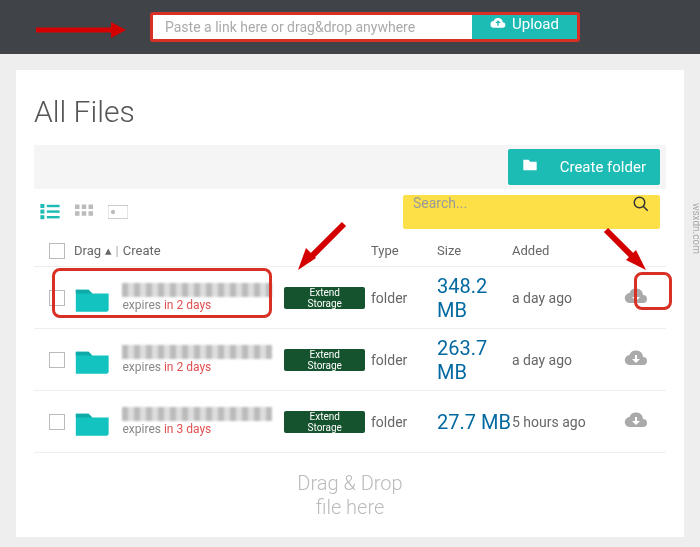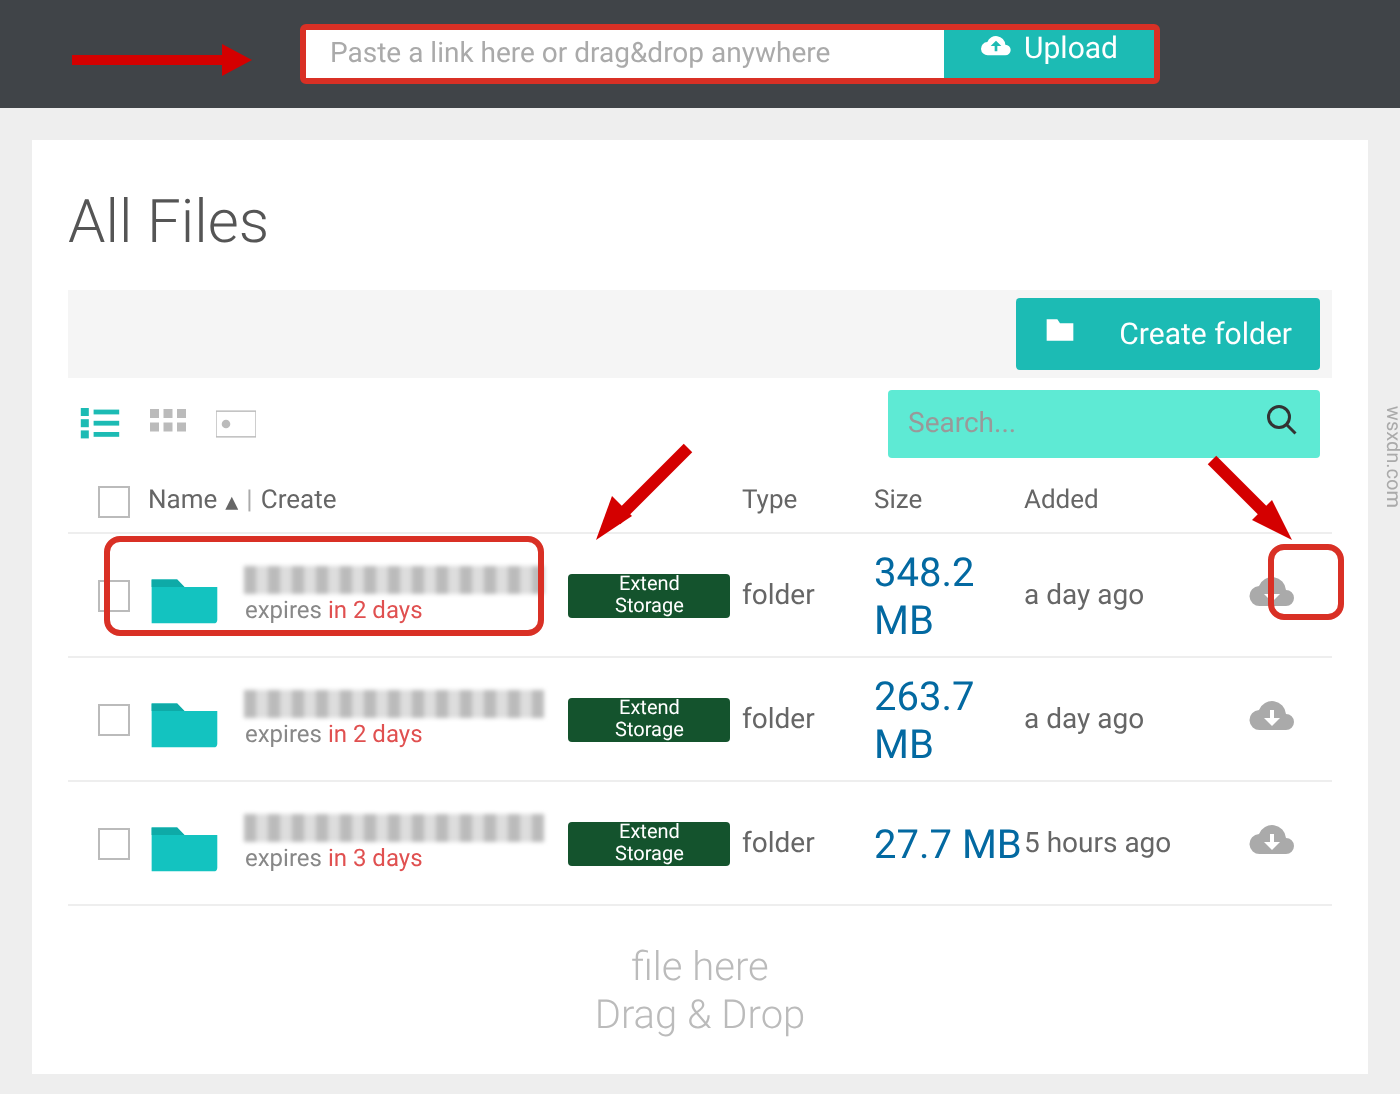--- a/index.html
+++ b/index.html
@@ -12,21 +12,21 @@
 .arrow-red{position:absolute;pointer-events:none}
 .arrow-red svg{overflow:visible}
 .page{background:#fff;margin:16px;padding:18px 18px 0}
 .page-title{font-size:30px;font-weight:300;color:#555;margin:6px 0 16px}
 .toolbar{background:#f5f5f5;height:44px;display:flex;align-items:center;justify-content:flex-end;padding:0 6px}
 .create-btn{background:#1cbbb4;color:#fff;border:0;height:36px;padding:0 14px;font-size:15px;display:flex;align-items:center;gap:22px;cursor:pointer;border-radius:2px}
 .controls{height:46px;display:flex;align-items:center;padding:0 6px;gap:10px}
 .view-icons{display:flex;gap:14px;align-items:center}
 .vicon{width:20px;height:20px;display:flex;align-items:center;justify-content:center;color:#bbb}
 .vicon.active{color:#1cbbb4}
-.search-wrap{margin-left:auto;display:flex;align-items:center;background:#5eead4;border-radius:2px;height:34px;width:216px;padding:0 10px}
+.search-wrap{margin-left:auto;display:flex;align-items:flex-start;background:#fde047;border-radius:2px;height:34px;width:257px;padding:0 10px}
 .search-input{flex:1;border:0;background:transparent;font-size:14px;color:#666;outline:none}
 .search-input::placeholder{color:#999}
 .table-head{display:flex;align-items:center;height:32px;padding:0 6px;border-bottom:1px solid #eee;font-size:13px;color:#666}
 .col-check{width:34px;display:flex;align-items:center;justify-content:center}
 .col-name{flex:1;display:flex;align-items:center;gap:4px}
 .col-type{width:66px}
 .col-size{width:75px}
 .col-added{width:100px}
 .col-dl{width:48px}
 .row{display:flex;align-items:center;height:62px;padding:0 6px;border-bottom:1px solid #eee;position:relative}
@@ -110,21 +110,21 @@
             <line x1="15" y1="15" x2="21" y2="21" stroke="#333" stroke-width="2"></line>
           </svg></span>
     </div>
   </div>
 
   <div class="table-head">
     <div class="col-check">
         <div class="chk"></div>
       </div>
     <div class="col-name">
-      <span>Name</span>
+      <span>Drag</span>
       <span>▴</span>
       <span style="color:#aaa">|</span>
       <span>Create</span>
     </div>
     <div class="col-type">Type</div>
     <div class="col-size">Size</div>
     <div class="col-added">Added</div>
     <div class="col-dl"></div>
   </div>
 
@@ -197,22 +197,22 @@
     <div class="size-cell">27.7 MB</div>
     <div class="added-cell">5 hours ago</div>
     <div class="dl-cell">
         <span><svg width="24" height="18" viewBox="0 0 24 18">
             <path fill="currentColor" d="M19 8a7 7 0 00-13.5-2A5 5 0 006 16h13a4 4 0 000-8zM12 14l-4-4h3V6h2v4h3z"></path>
           </svg></span>
       </div>
   </div>
 
   <div class="dropzone">
+    <div>Drag &amp; Drop</div>
     <div>file here</div>
-    <div>Drag &amp; Drop</div>
   </div>
 </div>
 
 <div class="arrow-red" style="left:36px;top:20px">
   <svg width="90" height="20">
       <line x1="0" y1="10" x2="75" y2="10" stroke="#d40000" stroke-width="5"></line>
       <polygon points="75,2 90,10 75,18" fill="#d40000"></polygon>
     </svg>
 </div>
 <div class="arrow-red" style="left:294px;top:218px">

